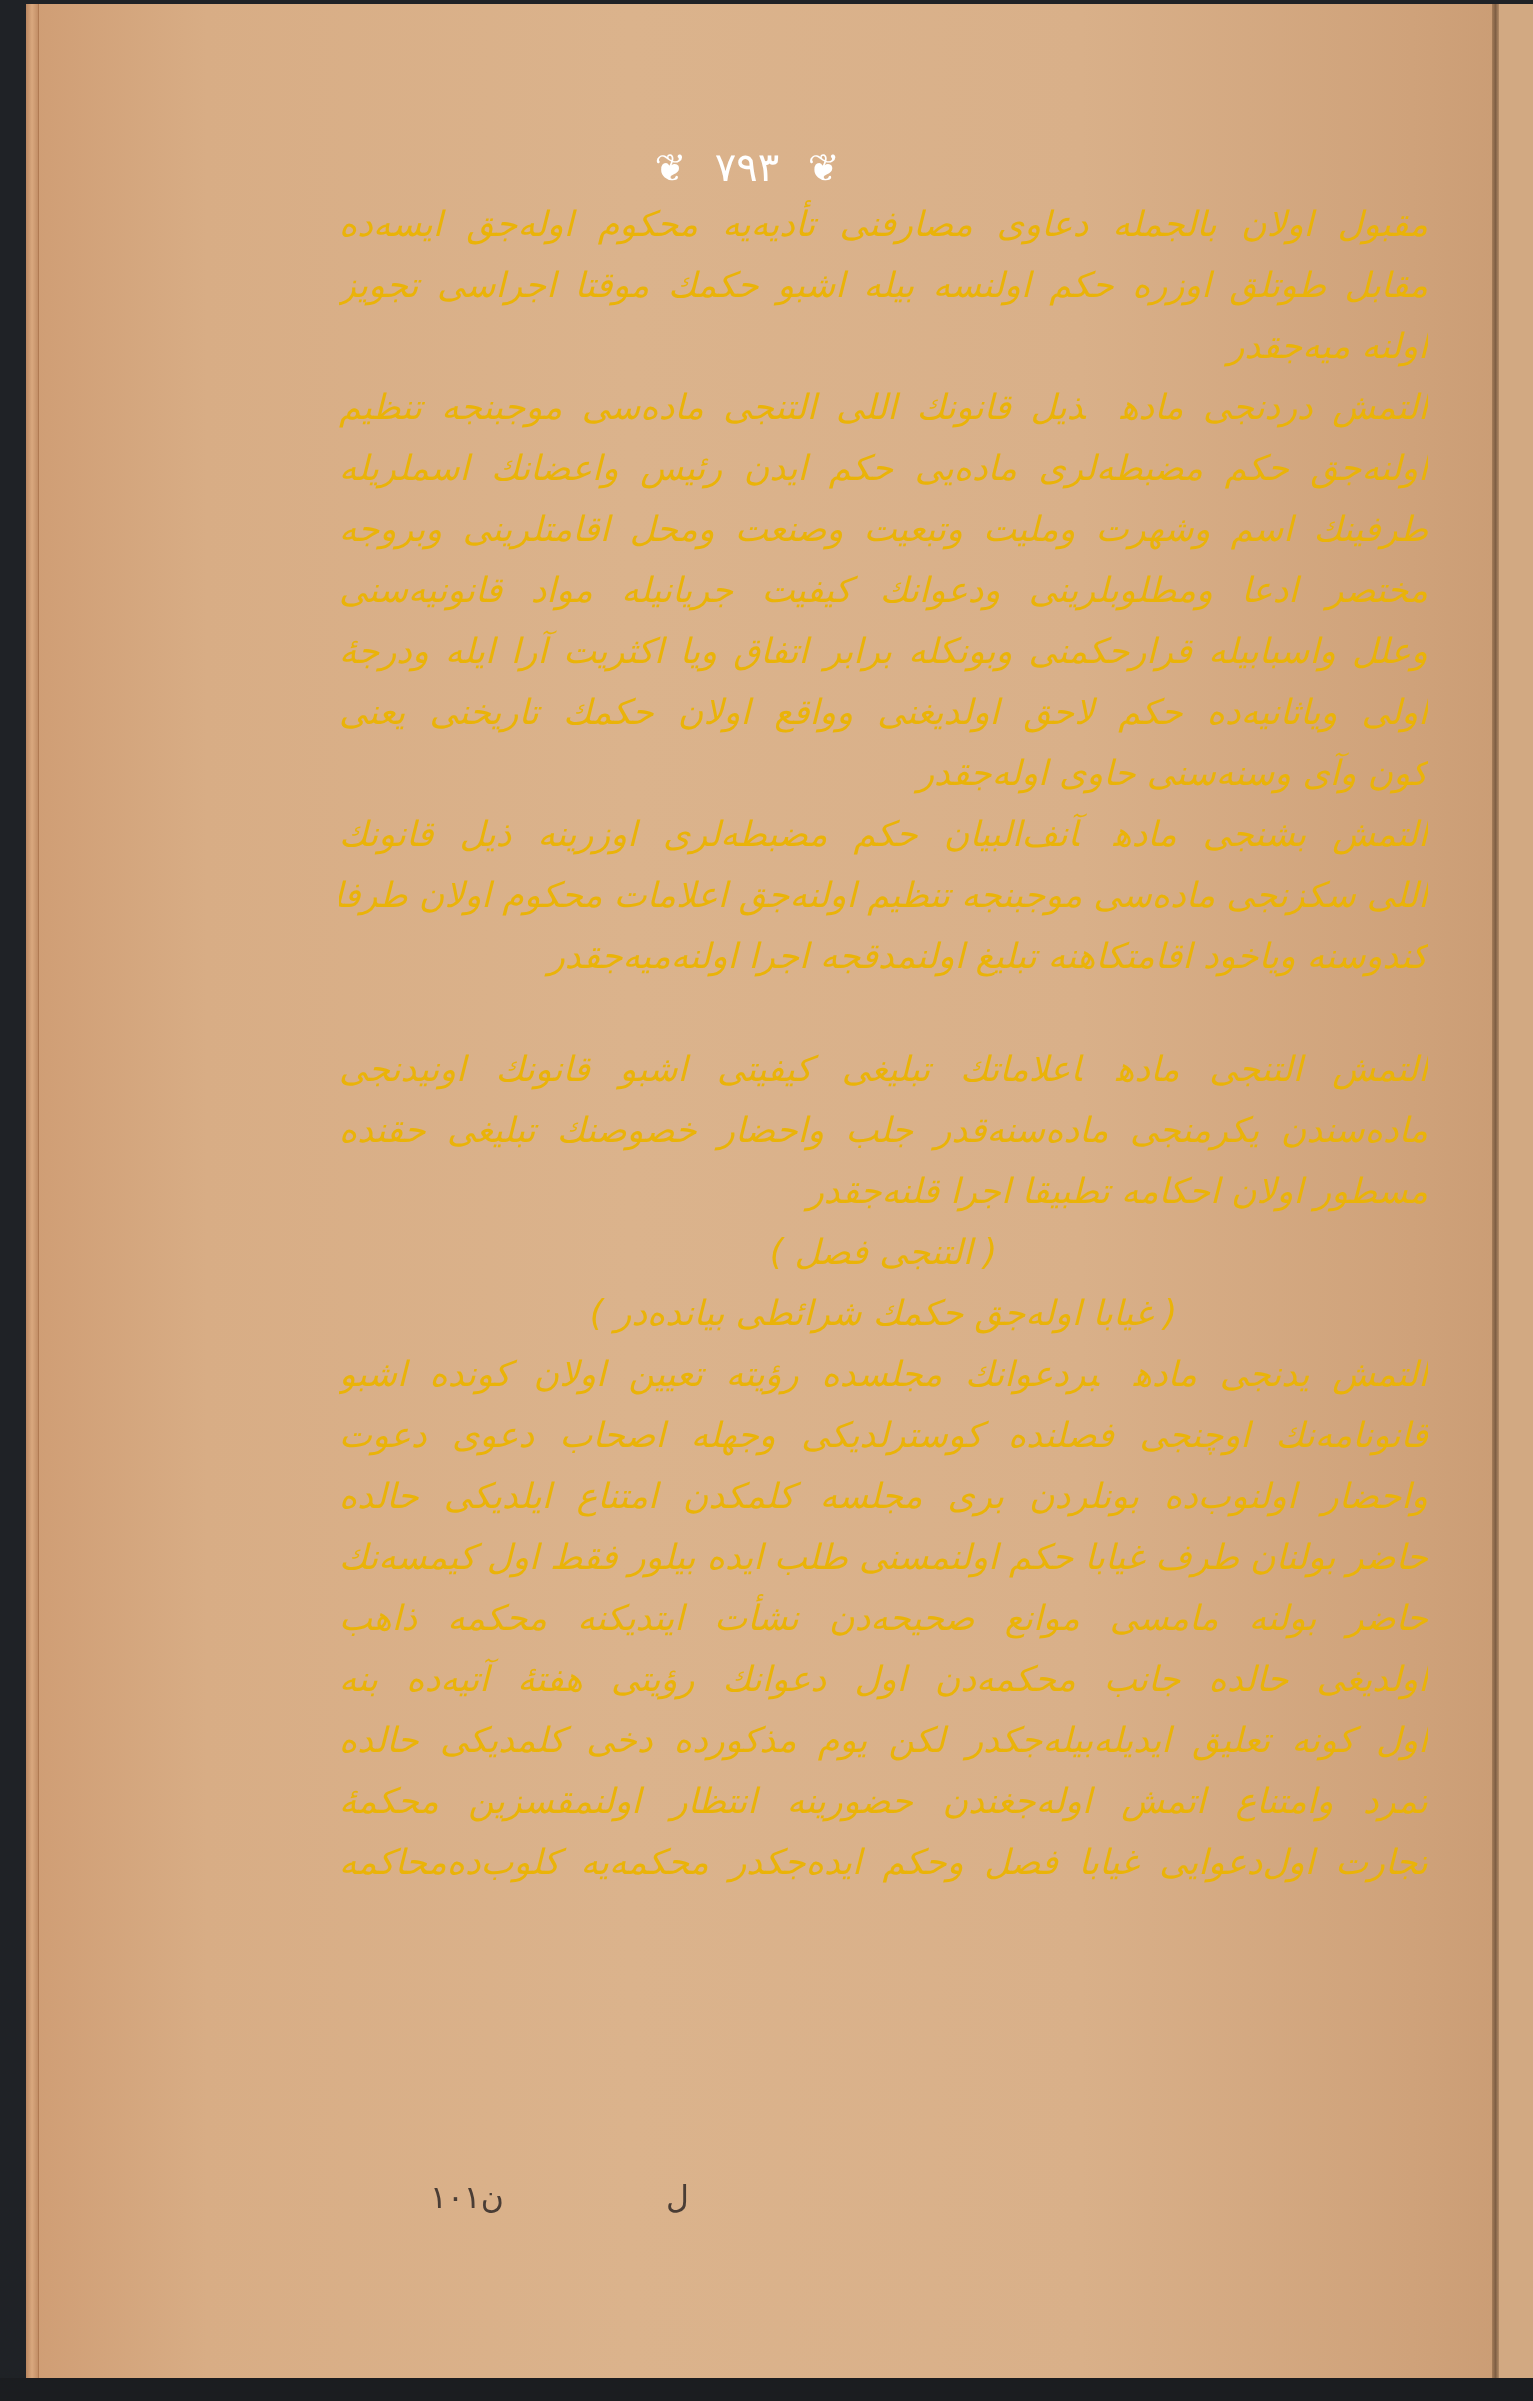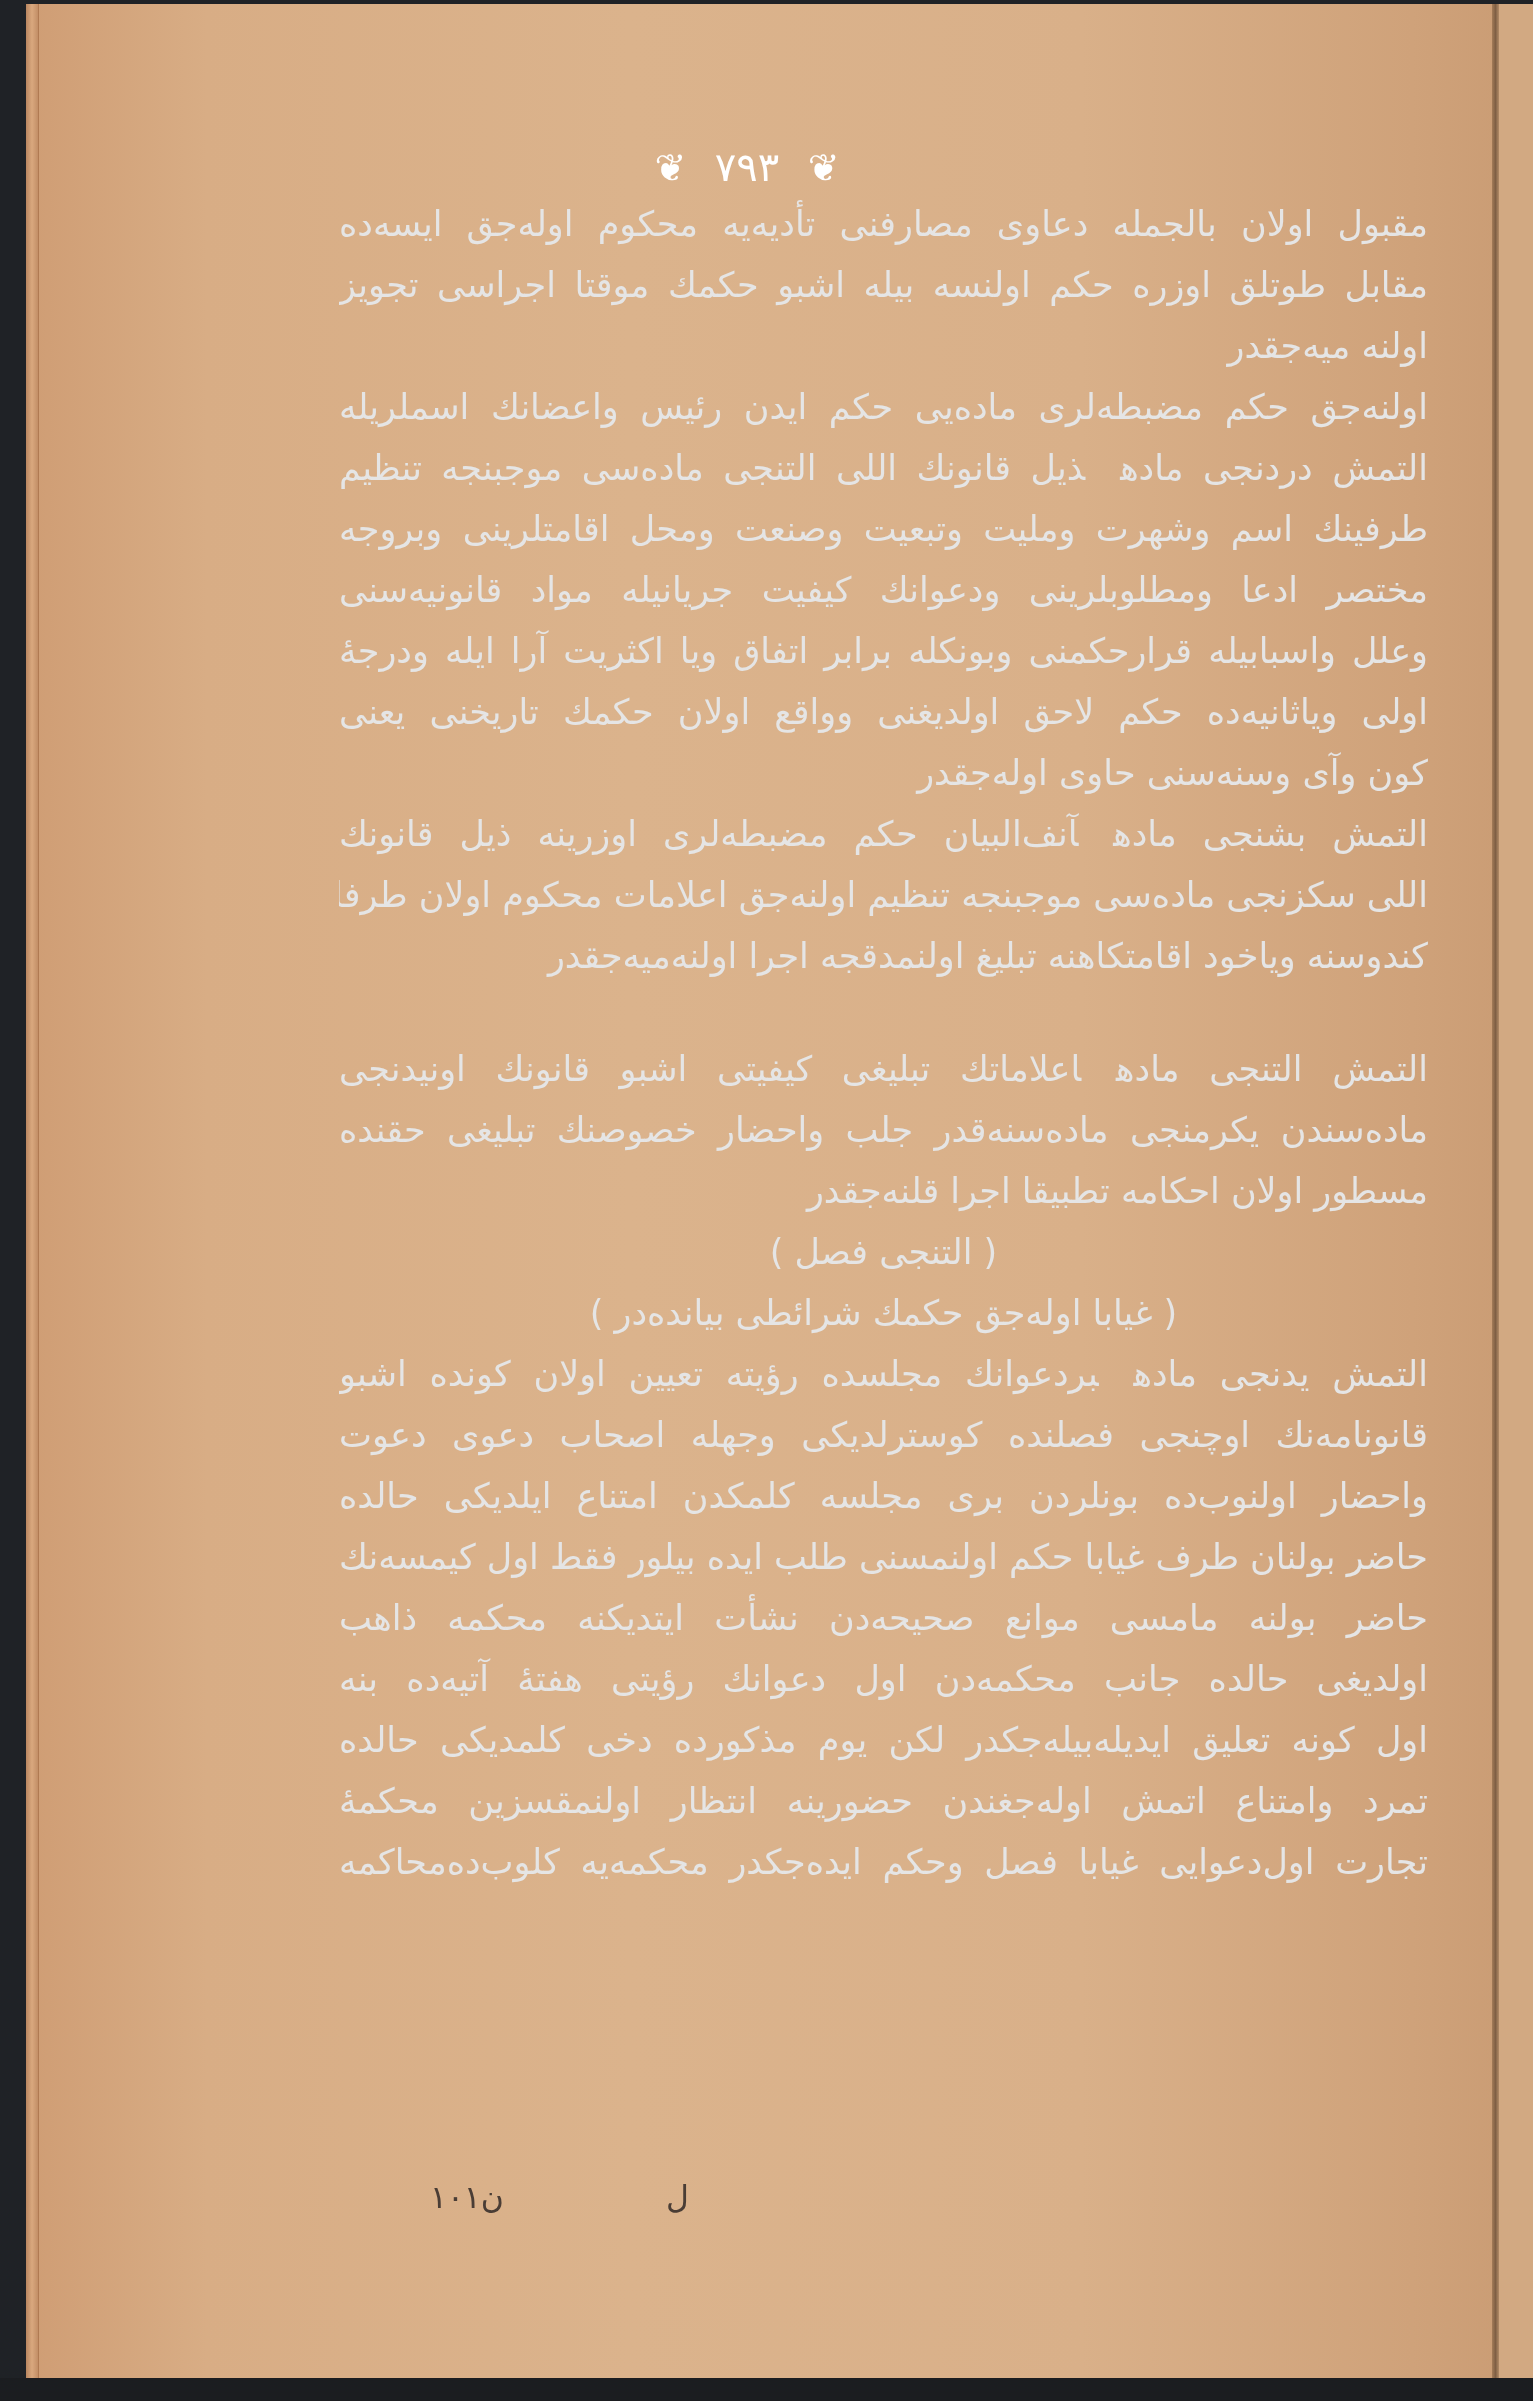--- a/index.html
+++ b/index.html
@@ -71,24 +71,25 @@
       display: inline-block;
       margin: 0 15.7px;
     }
     .text-block {
       position: absolute;
       top: 194px;
       left: 339px;
       width: 1089px;
       direction: rtl;
       text-align: justify;
-      color: #e5e5e5;
+      color: #eab308;
       font-family: "DejaVu Sans", sans-serif;
       font-size: 35px;
       line-height: 61px;
+      font-style: italic;
     }
     .line {
       display: block;
       height: 61px;
       white-space: nowrap;
       overflow: hidden;
       text-align-last: justify;
     }
     .line.last {
       text-align-last: right;
@@ -131,22 +132,22 @@
   <span>٧٩٣</span>
   <span class="orn">❦</span>
 </div>
 
 <div class="text-block">
 
   <span class="line">مقبول اولان بالجمله دعاوی مصارفنی تأدیه‌یه محکوم اوله‌جق ایسه‌ده</span>
   <span class="line">مقابل طوتلق اوزره حکم اولنسه بیله اشبو حکمك موقتا اجراسی تجویز</span>
   <span class="line last">اولنه میه‌جقدر</span>
 
+  <span class="line"><span class="article-head">التمش دردنجی ماده</span><span>ذیل قانونك اللی التنجی ماده‌سی موجبنجه تنظیم</span></span>
   <span class="line">اولنه‌جق حکم مضبطه‌لری ماده‌یی حکم ایدن رئیس واعضانك اسملریله</span>
-  <span class="line"><span class="article-head">التمش دردنجی ماده</span><span>ذیل قانونك اللی التنجی ماده‌سی موجبنجه تنظیم</span></span>
   <span class="line">طرفینك اسم وشهرت وملیت وتبعیت وصنعت ومحل اقامتلرینی وبروجه</span>
   <span class="line">مختصر ادعا ومطلوبلرینی ودعوانك کیفیت جریانیله مواد قانونیه‌سنی</span>
   <span class="line">وعلل واسبابیله قرارحکمنی وبونکله برابر اتفاق ویا اکثریت آرا ایله ودرجهٔ</span>
   <span class="line">اولی ویاثانیه‌ده حکم لاحق اولدیغنی وواقع اولان حکمك تاریخنی یعنی</span>
   <span class="line last">کون وآی وسنه‌سنی حاوی اوله‌جقدر</span>
 
   <span class="line"><span class="article-head">التمش بشنجی ماده</span><span>آنف‌البیان حکم مضبطه‌لری اوزرینه ذیل قانونك</span></span>
   <span class="line">اللی سکزنجی ماده‌سی موجبنجه تنظیم اولنه‌جق اعلامات محکوم اولان طرفك</span>
   <span class="line last">کندوسنه ویاخود اقامتکاهنه تبلیغ اولنمدقجه اجرا اولنه‌میه‌جقدر</span>
 

